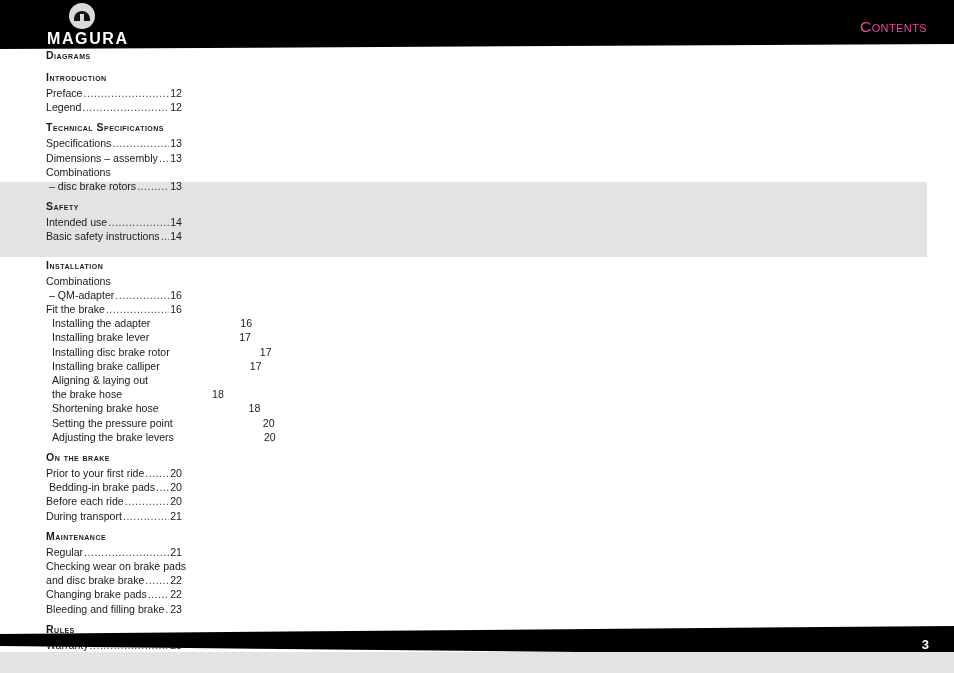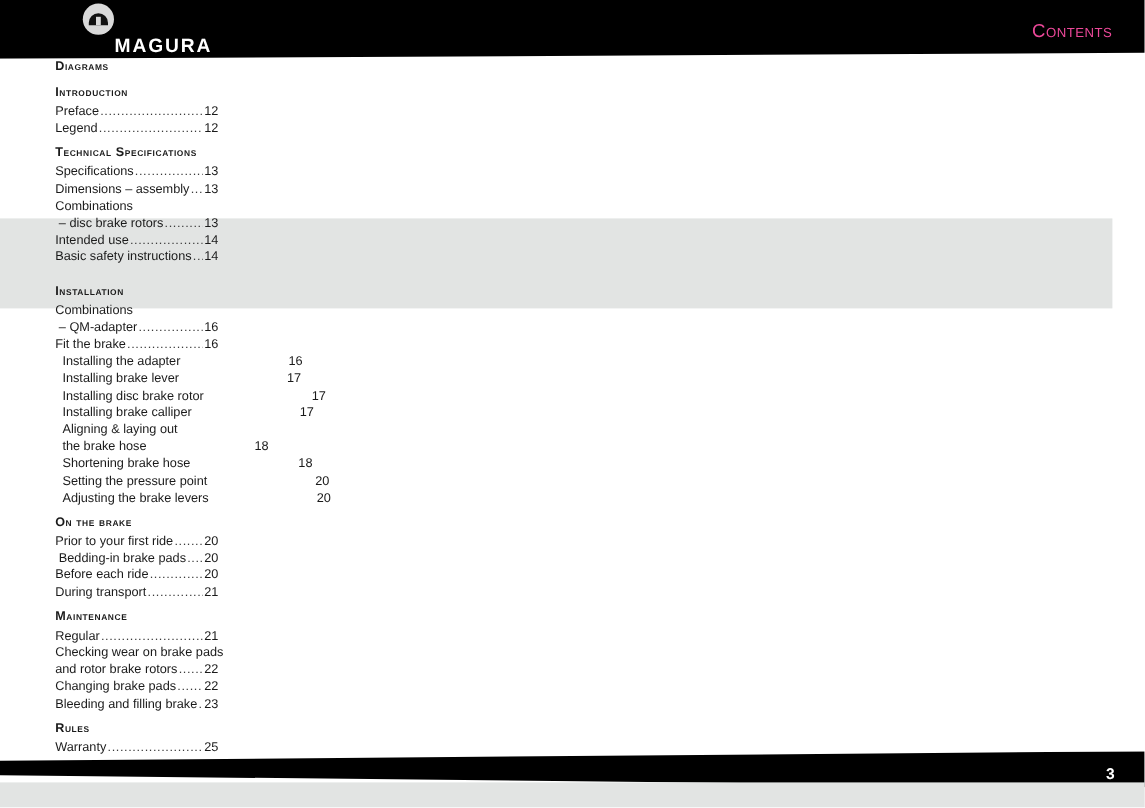--- a/index.html
+++ b/index.html
@@ -64,21 +64,20 @@
     position: absolute;
     left: 0;
     top: 27px;
     width: 130px;
     color: #ffffff;
     font-size: 16px;
     font-weight: bold;
     letter-spacing: 1.6px;
     font-family: "Liberation Sans", sans-serif;
     line-height: 18px;
-    text-align: right;
   }
   #contents-title {
     position: absolute;
     right: 27px;
     top: 18px;
     color: #ec4899;
     font-size: 15.5px;
     font-weight: normal;
     font-variant: small-caps;
     letter-spacing: 0.4px;
@@ -223,20 +222,21 @@
       <span class="label">Dimensions – assembly</span>
       <span class="leader"></span>
       <span class="page">13</span>
     </div>
     <div class="toc-row toc-plain">Combinations</div>
     <div class="toc-row toc-entry ind1">
       <span class="label">– disc brake rotors</span>
       <span class="leader"></span>
       <span class="page">13</span>
     </div>
+    <div class="toc-row toc-head">Safety</div>
     <div class="toc-row toc-entry">
       <span class="label">Intended use</span>
       <span class="leader"></span>
       <span class="page">14</span>
     </div>
     <div class="toc-row toc-entry">
       <span class="label">Basic safety instructions</span>
       <span class="leader"></span>
       <span class="page">14</span>
     </div>
@@ -317,21 +317,21 @@
       <span class="page">21</span>
     </div>
     <div class="toc-row toc-head">Maintenance</div>
     <div class="toc-row toc-entry">
       <span class="label">Regular</span>
       <span class="leader"></span>
       <span class="page">21</span>
     </div>
     <div class="toc-row toc-plain">Checking wear on brake pads</div>
     <div class="toc-row toc-entry">
-      <span class="label">and rotor brake rotors</span>
+      <span class="label">and disc brake brake</span>
       <span class="leader"></span>
       <span class="page">22</span>
     </div>
     <div class="toc-row toc-entry">
       <span class="label">Changing brake pads</span>
       <span class="leader"></span>
       <span class="page">22</span>
     </div>
     <div class="toc-row toc-entry">
       <span class="label">Bleeding and filling brake</span>

